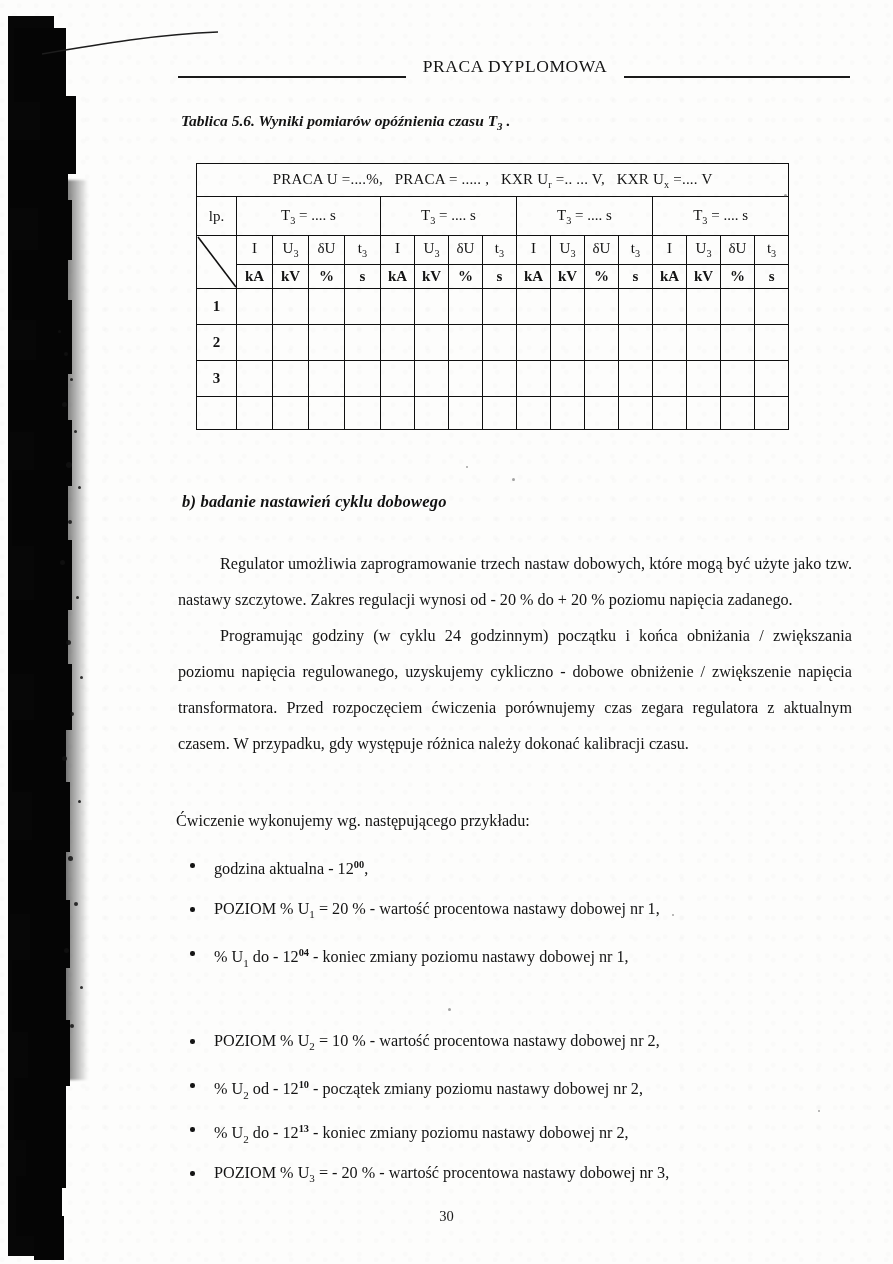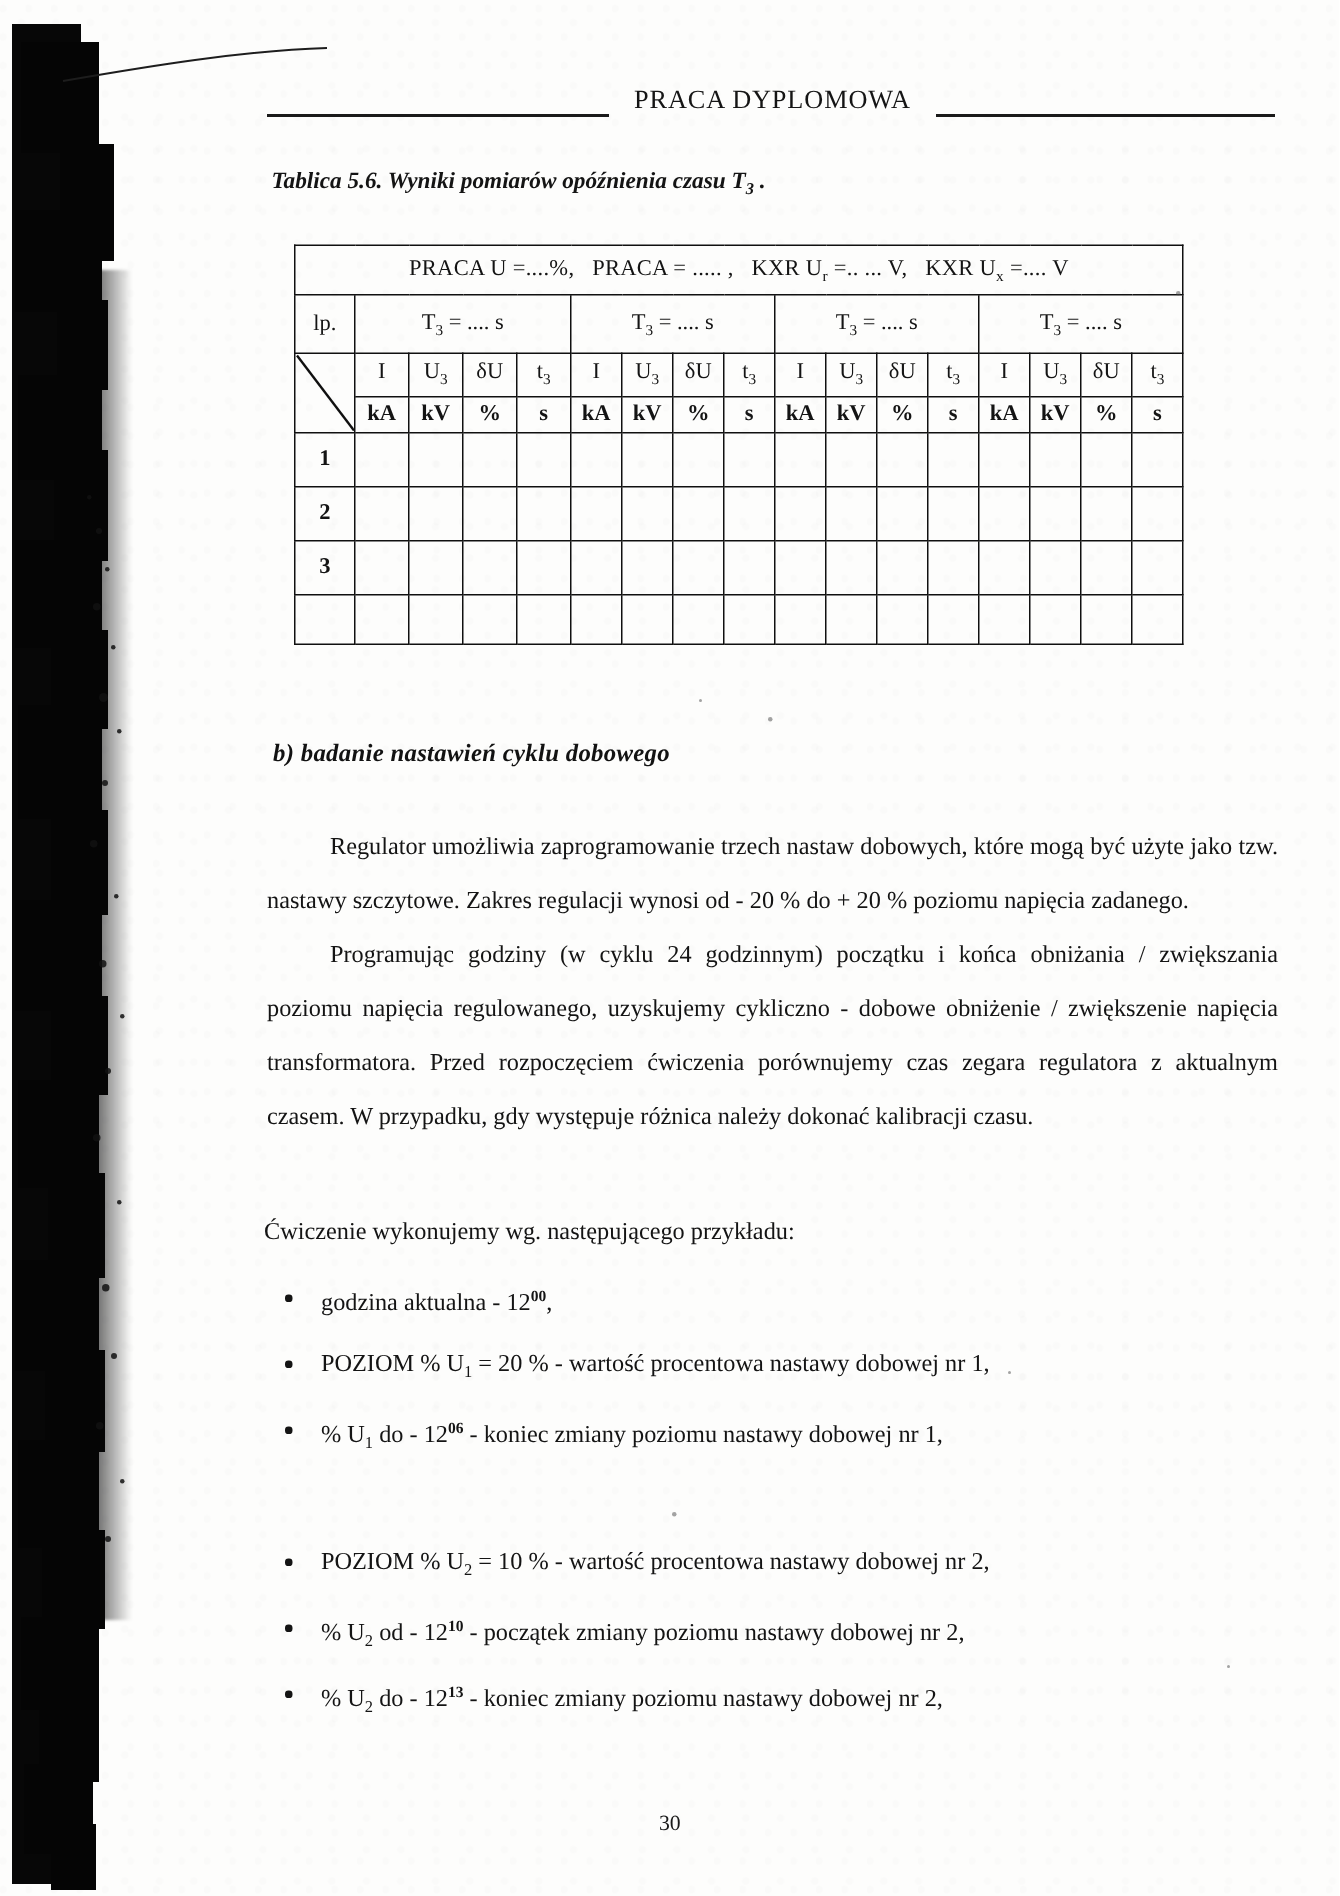--- a/index.html
+++ b/index.html
@@ -528,33 +528,37 @@
     <li style="height:44px; line-height:44px;">
       <span class="dot"></span>
       <span>godzina aktualna - 12</span><sup class="tm">00</sup><span>,</span>
     </li>
     <li style="height:44px; line-height:44px;">
       <span class="dot"></span>
       <span>POZIOM % U</span><sub>1</sub><span> = 20 % - wartość procentowa nastawy  dobowej nr 1,</span>
     </li>
     <li style="height:44px; line-height:44px;">
       <span class="dot"></span>
-      <span>% U</span><sub>1</sub><span> do - 12</span><sup class="tm">06</sup><span> - koniec zmiany poziomu nastawy dobowej nr 1,</span>
+      <span>% U</span><sub>1</sub><span> do - 12</span><sup class="tm">04</sup><span> - koniec zmiany poziomu nastawy dobowej nr 1,</span>
     </li>
     <li style="height:44px; line-height:44px; margin-top:44px;">
       <span class="dot"></span>
       <span>POZIOM % U</span><sub>2</sub><span> = 10 % - wartość procentowa nastawy  dobowej nr 2,</span>
     </li>
     <li style="height:44px; line-height:44px;">
       <span class="dot"></span>
       <span>% U</span><sub>2</sub><span> od - 12</span><sup class="tm">10</sup><span> - początek zmiany poziomu nastawy dobowej nr 2,</span>
     </li>
     <li style="height:44px; line-height:44px;">
       <span class="dot"></span>
       <span>% U</span><sub>2</sub><span> do - 12</span><sup class="tm">13</sup><span> - koniec zmiany poziomu nastawy dobowej nr 2,</span>
+    </li>
+    <li style="height:44px; line-height:44px;">
+      <span class="dot"></span>
+      <span>POZIOM % U</span><sub>3</sub><span> = - 20 % - wartość procentowa nastawy  dobowej nr 3,</span>
     </li>
   </ul>
 
   <div id="folio">30</div>
 
   <div class="stray" style="left:512px; top:478px; width:3px; height:3px;"></div>
   <div class="stray" style="left:784px; top:194px; width:3px; height:3px;"></div>
   <div class="stray" style="left:448px; top:1008px; width:3px; height:3px;"></div>
   <div class="stray" style="left:818px; top:1110px; width:2px; height:2px;"></div>
   <div class="stray" style="left:672px; top:914px; width:2px; height:2px;"></div>

